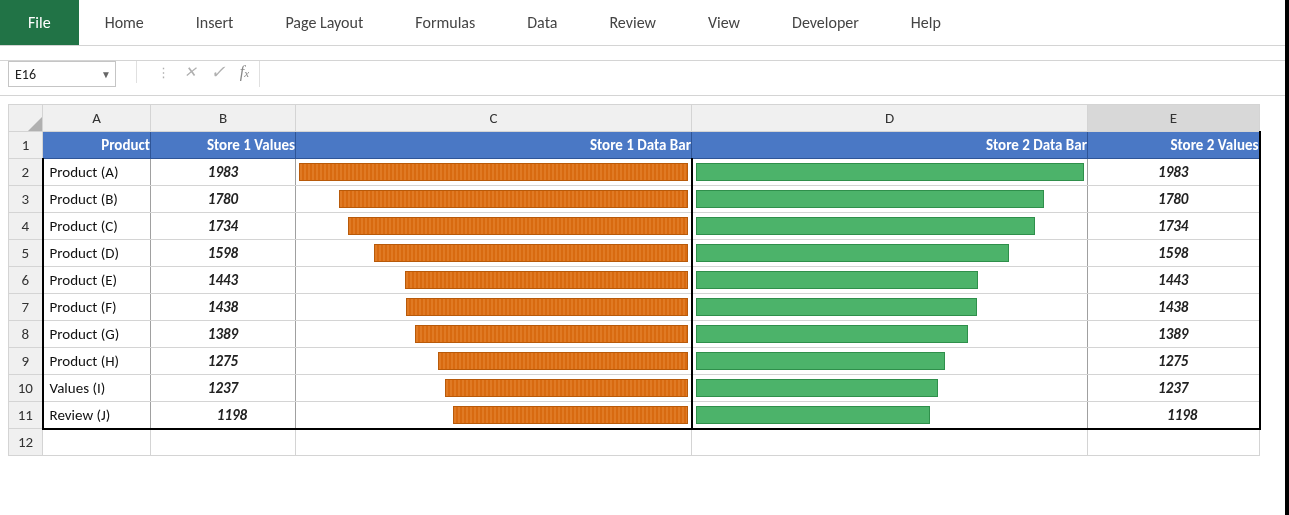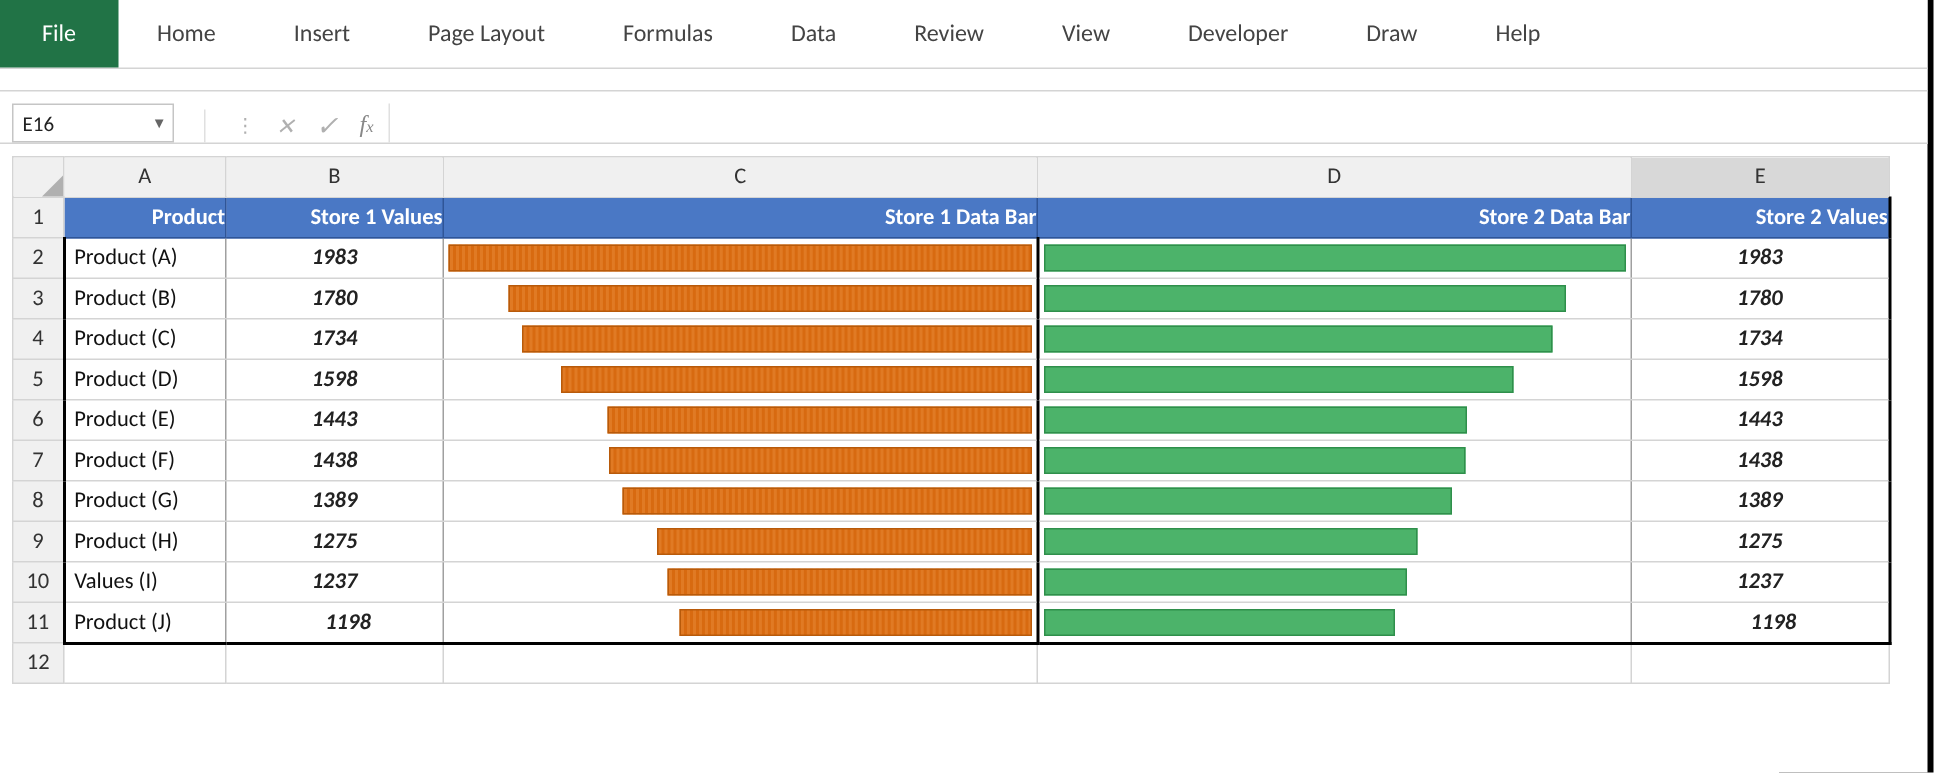--- a/index.html
+++ b/index.html
@@ -2,21 +2,21 @@
 <html><head>
 <meta charset="utf-8">
 <style>
   * { box-sizing: border-box; margin: 0; padding: 0; }
   body { background: #000; font-family: "Segoe UI", Calibri, sans-serif; width:1289px; height:515px; overflow:hidden;}
   .app { background:#fff; width:1285px; height:515px; position:relative;}
   .ribbon { display:flex; height:46px; border-bottom:1px solid #d4d4d4; align-items:stretch; background:#fff;}
   .ribbon .tab { display:flex; align-items:center; justify-content:center; padding:0 26px; font-size:16px; color:#444;}
   .ribbon .tab.file { background:#217346; color:#fff; font-size:16px; padding:0 28px;}
   .spacer-line { height:14px; background:#fff;}
-  .namebox-row { display:flex; align-items:flex-end; height:36px; border-top:1px solid #d4d4d4; border-bottom:1px solid #d4d4d4; background:#fff; padding-left:8px;}
+  .namebox-row { display:flex; align-items:flex-start; height:36px; border-top:1px solid #d4d4d4; border-bottom:1px solid #d4d4d4; background:#fff; padding-left:8px;}
   .namebox { width:108px; height:26px; border:1px solid #c5c5c5; display:flex; align-items:center; padding:0 6px; font-size:14px; color:#222; position:relative;}
   .namebox .dd { position:absolute; right:4px; top:50%; transform:translateY(-50%); color:#666; font-size:10px;}
   .fx-group { display:flex; align-items:center; gap:14px; margin-left:14px;}
   .vsep { width:1px; height:22px; background:#e0e0e0; margin:0 6px;}
   .fx-icon { color:#b0b0b0; font-size:16px; font-style:italic;}
   .fx-icon.cancel { font-size:15px;}
   .fx-icon.commit { font-size:18px;}
   .fx-icon.fx { color:#888; font-family: "Cambria Math", serif; font-style:italic; font-size:16px;}
   .formula-bar { flex:1; height:26px; border-left:1px solid #e0e0e0; margin-left:10px; padding-left:8px;}
   .sheet { padding:8px 8px 0 8px;}
@@ -53,21 +53,20 @@
   <div class="ribbon">
     <div class="tab file">File</div>
     <div class="tab">Home</div>
     <div class="tab">Insert</div>
     <div class="tab">Page Layout</div>
     <div class="tab">Formulas</div>
     <div class="tab">Data</div>
     <div class="tab">Review</div>
     <div class="tab">View</div>
     <div class="tab">Developer</div>
-    <div class="tab">Draw</div>
     <div class="tab">Help</div>
   </div>
 
   <div class="spacer-line"></div>
 
   <div class="namebox-row">
     <div class="namebox">
       <span>E16</span>
       <span class="dd">▼</span>
     </div>
@@ -215,21 +214,21 @@
             <td class="bar-cell cC">
               <div class="bar orange" style="width: 62.3802%;"></div>
             </td>
             <td class="bar-cell">
               <div class="bar green" style="width: 62.3802%;"></div>
             </td>
             <td class="val">1237</td>
           </tr>
           <tr class="data-area last-data">
             <th class="rowhead">11</th>
-            <td class="product">Product (J)</td>
+            <td class="product">Review (J)</td>
             <td class="val">1198</td>
             <td class="bar-cell cC">
               <div class="bar orange" style="width: 60.4135%;"></div>
             </td>
             <td class="bar-cell">
               <div class="bar green" style="width: 60.4135%;"></div>
             </td>
             <td class="val">1198</td>
           </tr>
         </tbody>

